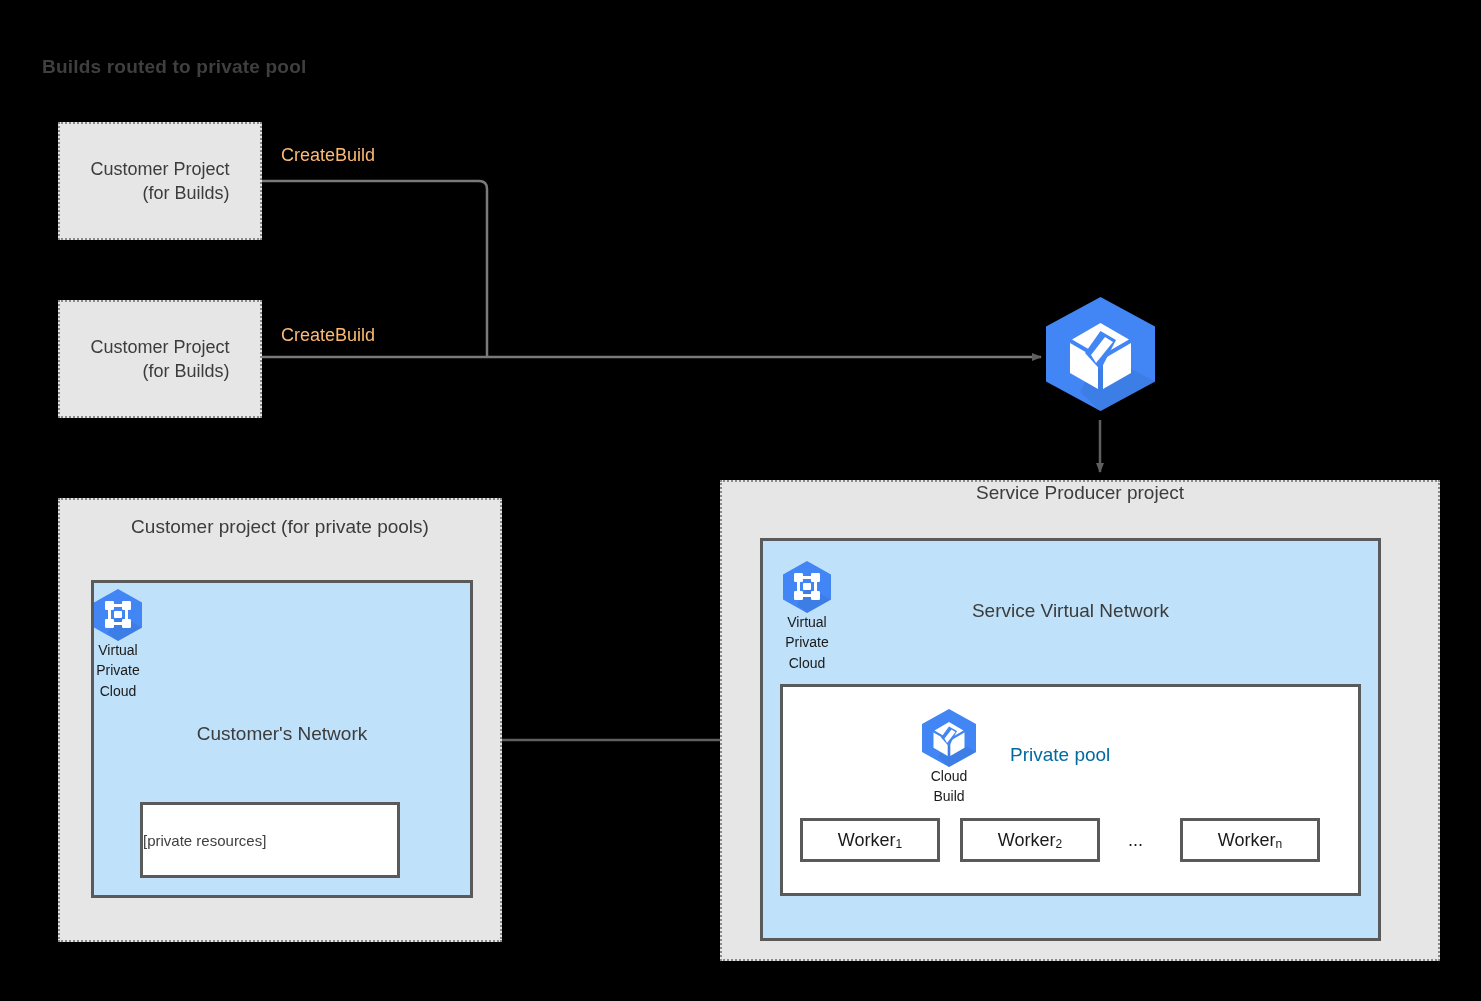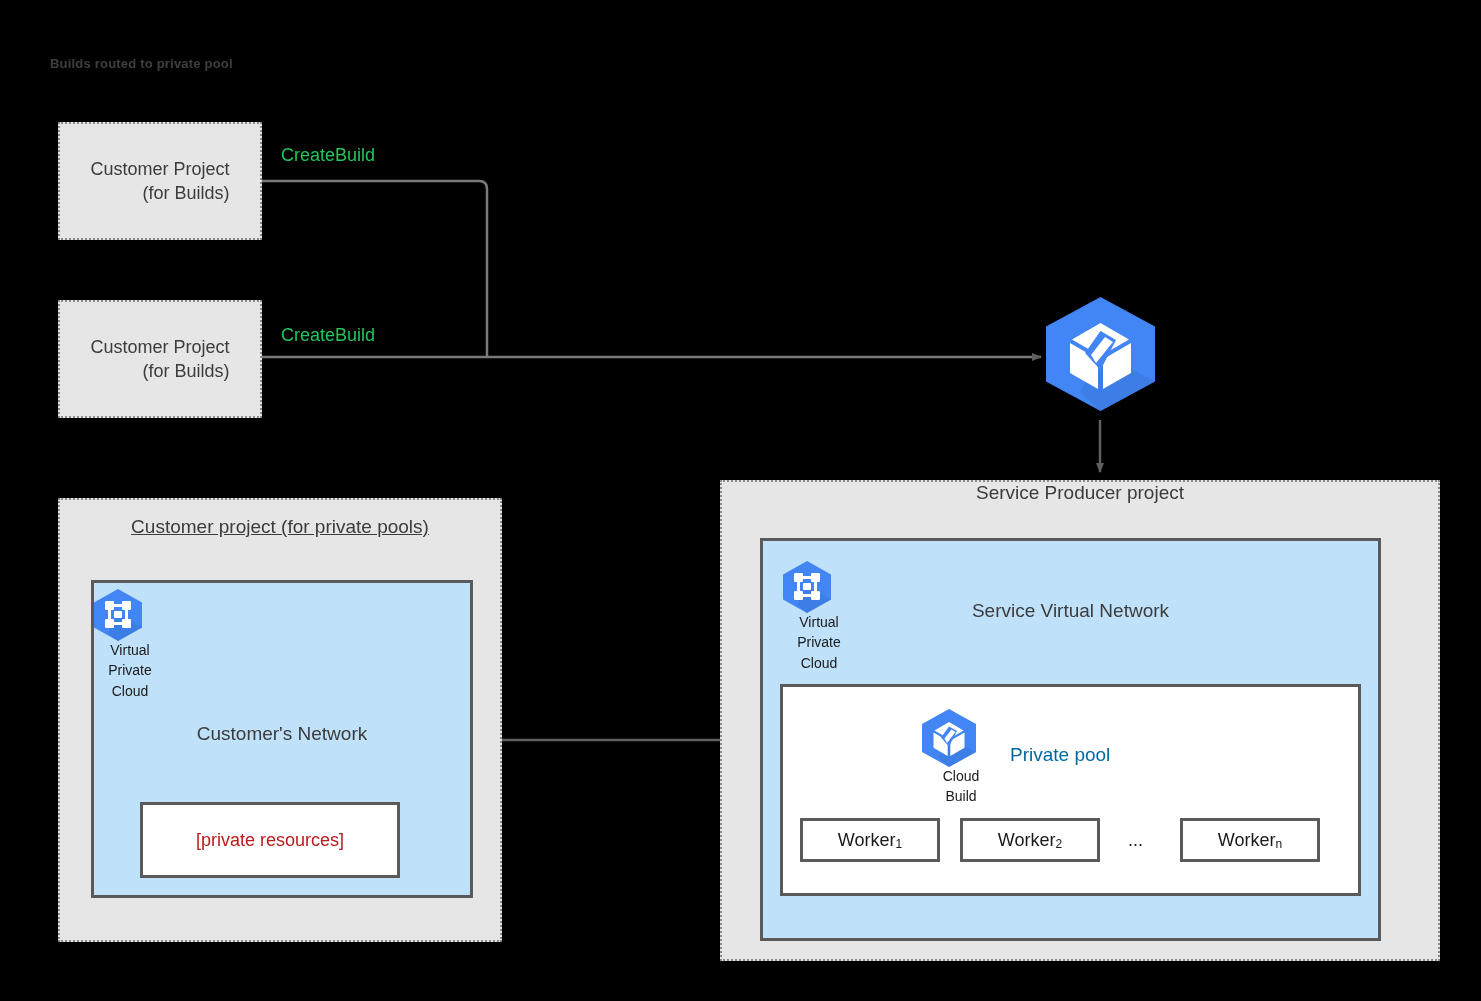--- a/index.html
+++ b/index.html
@@ -2,52 +2,52 @@
 <html><head>
 <meta charset="utf-8">
 <style>
   html,body{margin:0;padding:0;background:#000;}
   body{width:1481px;height:1001px;position:relative;overflow:hidden;
        font-family:"Liberation Sans","DejaVu Sans",sans-serif;}
 
   .abs{position:absolute;}
 
   
-  .title{left:50px;top:56px;font-size:13px;font-weight:bold;color:#3f3f3f;
+  .title{left:42px;top:56px;font-size:19px;font-weight:bold;color:#3f3f3f;
          letter-spacing:.2px;}
 
   
   .proj{background:#e6e6e6;border:2px dotted #8a8a8a;box-sizing:border-box;}
   .proj-label{width:100%;text-align:center;font-size:19px;color:#3c3c3c;}
 
   
   .cust-build{display:flex;align-items:center;justify-content:center;
               text-align:right;font-size:18px;color:#3c3c3c;line-height:1.35;}
 
   
   .net{background:#bfe1f9;border:3px solid #5a5a5a;box-sizing:border-box;}
   .net-title{position:absolute;width:100%;text-align:center;font-size:19px;color:#3c3c3c;}
 
   
   .whitebox{background:#ffffff;border:3px solid #5a5a5a;box-sizing:border-box;}
-  .wb-center{display:flex;align-items:center;justify-content:center;
-             font-size:18px;color:#b91c1c;}
+  .wb-center{display:flex;align-items:center;justify-content:flex-start;
+             font-size:15px;color:#404040;}
 
   .worker{background:#fff;border:3px solid #5a5a5a;box-sizing:border-box;
           display:flex;align-items:center;justify-content:center;
           font-size:18px;color:#1a1a1a;}
   .worker sub{font-size:12px;vertical-align:baseline;position:relative;top:4px;}
 
   .ellipsis{font-size:18px;color:#1a1a1a;}
 
   
   .icap{position:absolute;text-align:center;font-size:14px;color:#1a1a1a;
-        line-height:1.45;width:86px;margin-left:12px;}
-
-  .edge-label{font-size:18px;color:#22c55e;}
+        line-height:1.45;width:86px;}
+
+  .edge-label{font-size:18px;color:#fdba74;}
 
   svg{display:block;overflow:visible;}
 </style>
 </head>
 <body>
 
 <div class="abs title">Builds routed to private pool</div>
 
 <svg class="abs" style="left:0;top:0;width:1481px;height:1001px;pointer-events:none;">
   <defs>
@@ -93,21 +93,21 @@
       <path d="M57.5,28 L86,44.5 L57.5,61 L29,44.5 Z"></path>
       <path d="M27,48 L55,64.2 L55,94 L27,78 Z"></path>
       <path d="M88,48 L60,64.2 L60,94 L88,78 Z"></path>
     </g>
     <path d="M57.5,36 L73,45 L57.5,75 L42,58 Z" fill="#4285F4"></path>
     <path d="M62,42 L70,47 L53,68 L48,60 Z" fill="#ffffff"></path>
   </svg>
 </div>
 
 <div class="abs proj" style="left:58px;top:498px;width:444px;height:444px;">
-  <div class="proj-label" style="margin-top:16px;text-decoration:underline;">Customer project (for private pools)</div>
+  <div class="proj-label" style="margin-top:16px;">Customer project (for private pools)</div>
 </div>
 
 <div class="abs net" style="left:91px;top:580px;width:382px;height:318px;">
   <div class="net-title" style="top:140px;">Customer's Network</div>
 </div>
 
 <div class="abs" style="left:92px;top:588px;width:52px;height:54px;">
   <svg viewBox="0 0 52 54" style="width:52px;height:54px;">
     <polygon points="26,1 50,14.5 50,39.5 26,53 2,39.5 2,14.5" fill="#4285F4"></polygon>
     <polygon points="26,27 50,39.5 26,53 16,45" fill="#3b77db" opacity=".55"></polygon>

